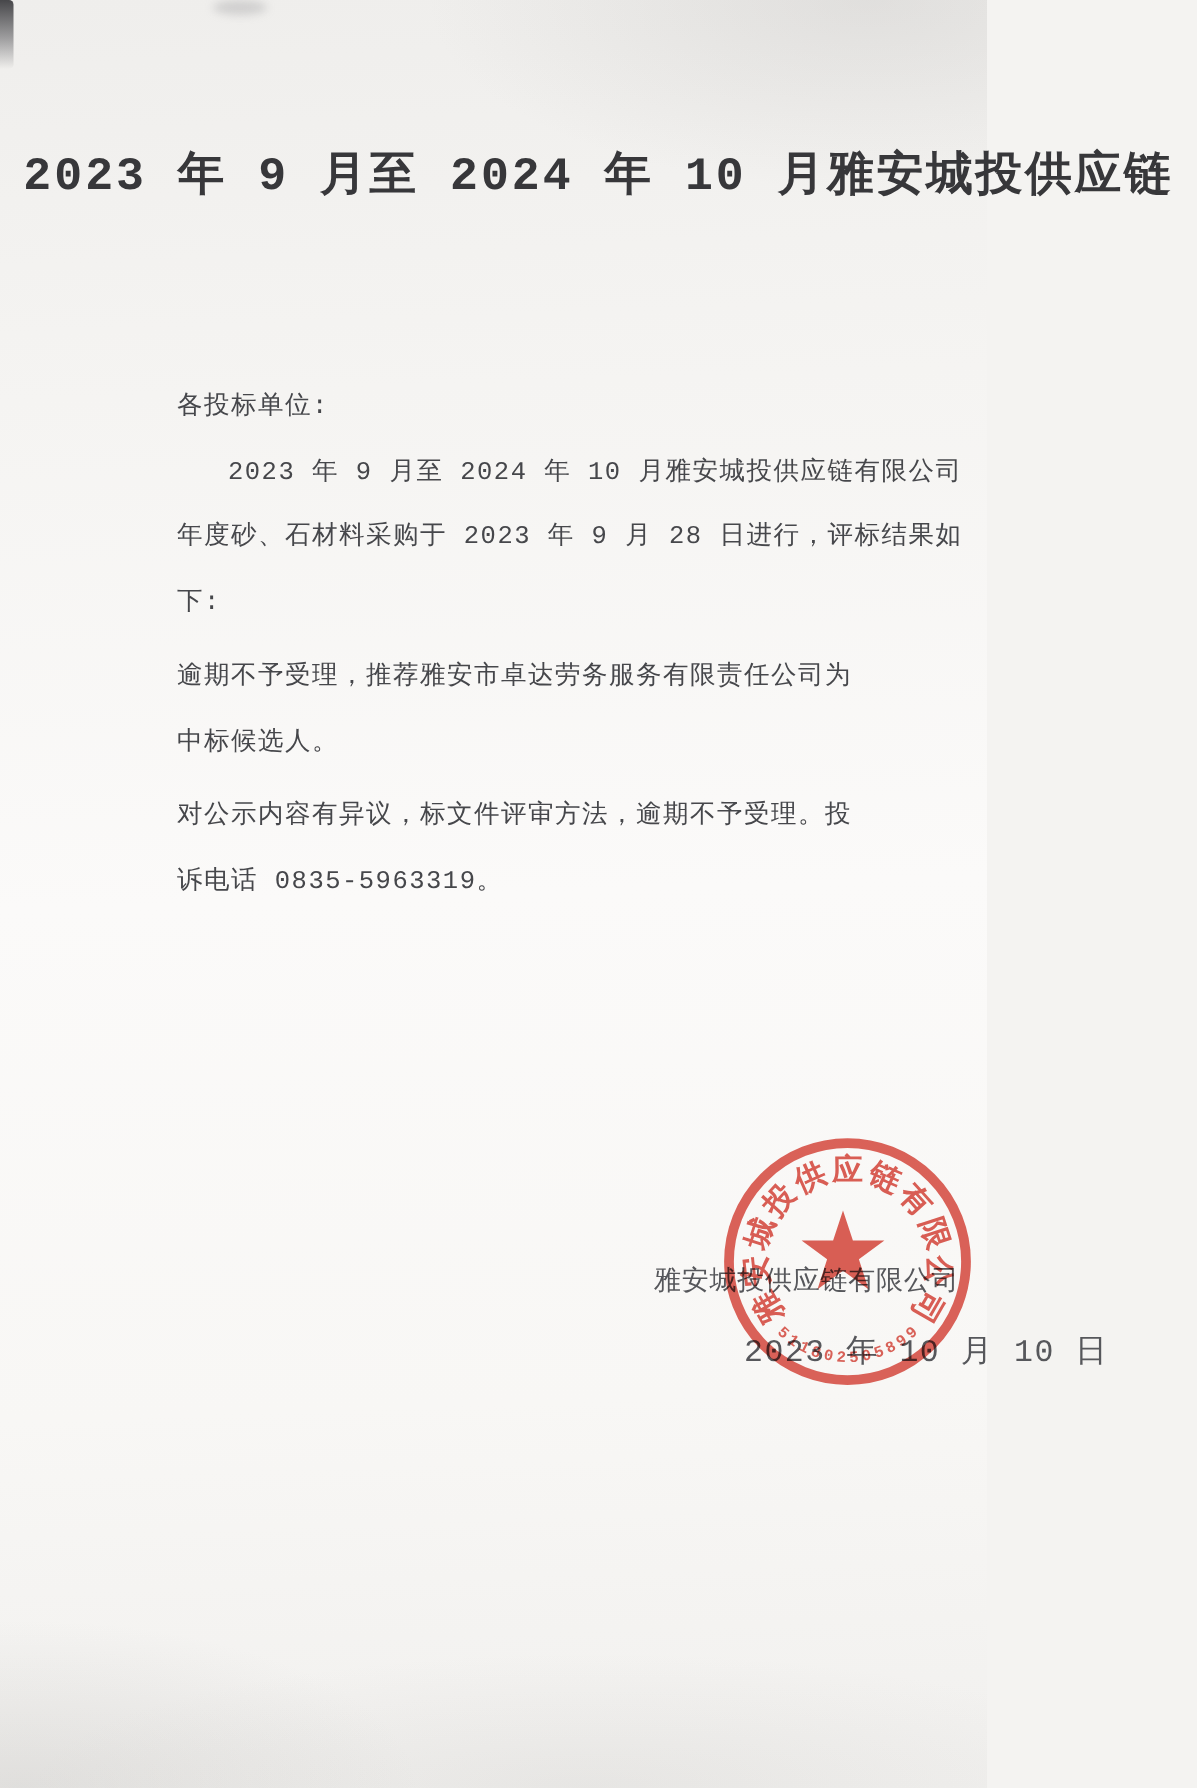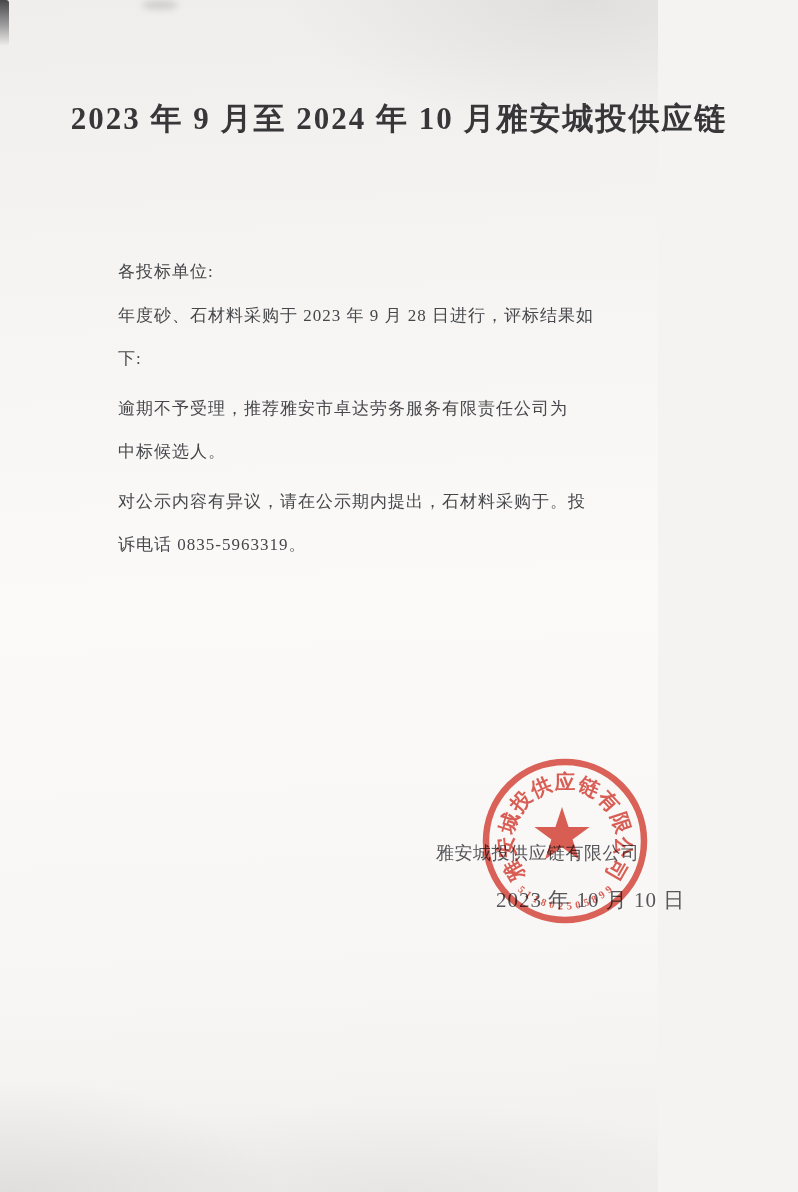--- a/index.html
+++ b/index.html
@@ -9,20 +9,21 @@
     overflow:hidden;
     background:#f4f3f1;
   }
   .page{
     position:relative;width:658px;height:1192px;
     background:
       radial-gradient(ellipse 420px 180px at 88% 0%, rgba(185,183,181,.28), transparent 70%),
       radial-gradient(ellipse 380px 160px at 2% 100%, rgba(160,158,155,.22), transparent 70%),
       radial-gradient(ellipse 500px 120px at 60% 100%, rgba(170,168,165,.15), transparent 75%),
       linear-gradient(178deg,#efeeec 0%,#f5f4f2 22%,#fbfaf9 50%,#f8f7f5 78%,#f1f0ee 100%);
+    font-family: Liberation Mono, monospace;
   }
   
   .corner-mark{
     position:absolute;left:0;top:0;width:9px;height:46px;
     background:linear-gradient(to bottom,#47474a 0%,rgba(90,90,94,.55) 55%,rgba(120,120,124,0) 100%);
     border-radius:0 3px 3px 0;
   }
   .smudge{
     position:absolute;left:142px;top:0;width:36px;height:10px;
     background:rgba(140,140,142,.30);filter:blur(3px);border-radius:50%;
@@ -70,29 +71,30 @@
   <div class="smudge"></div>
 
   <h1 class="title">
     <span class="t-line">2023 年 9 月至 2024 年 10 月雅安城投供应链</span>
   </h1>
 
   <div class="body-text">
     <div class="line">各投标单位:</div>
     <div id="paragraphs">
         <div class="para">
+          <div class="line first">2023 年 9 月至 2024 年 10 月雅安城投供应链有限公司</div>
           <div class="line">年度砂、石材料采购于 2023 年 9 月 28 日进行，评标结果如</div>
           <div class="line">下:</div>
         </div>
         <div class="para para-gap">
           <div class="line">逾期不予受理，推荐雅安市卓达劳务服务有限责任公司为</div>
           <div class="line">中标候选人。</div>
         </div>
         <div class="para para-gap">
-          <div class="line">对公示内容有异议，请在公示期内提出，石材料采购于。投</div>
+          <div class="line">对公示内容有异议，标文件评审方法，逾期不予受理。投</div>
           <div class="line">诉电话 0835-5963319。</div>
         </div>
       </div>
   </div>
 
   <div class="sig-company">雅安城投供应链有限公司</div>
   <div class="sig-date">2023 年 10 月 10 日</div>
 
   <div class="seal" id="seal"><svg viewBox="0 0 184 184">
         <circle cx="91" cy="91" r="79" fill="none" stroke="#d8453a" stroke-width="6.5" opacity="0.9"></circle>

